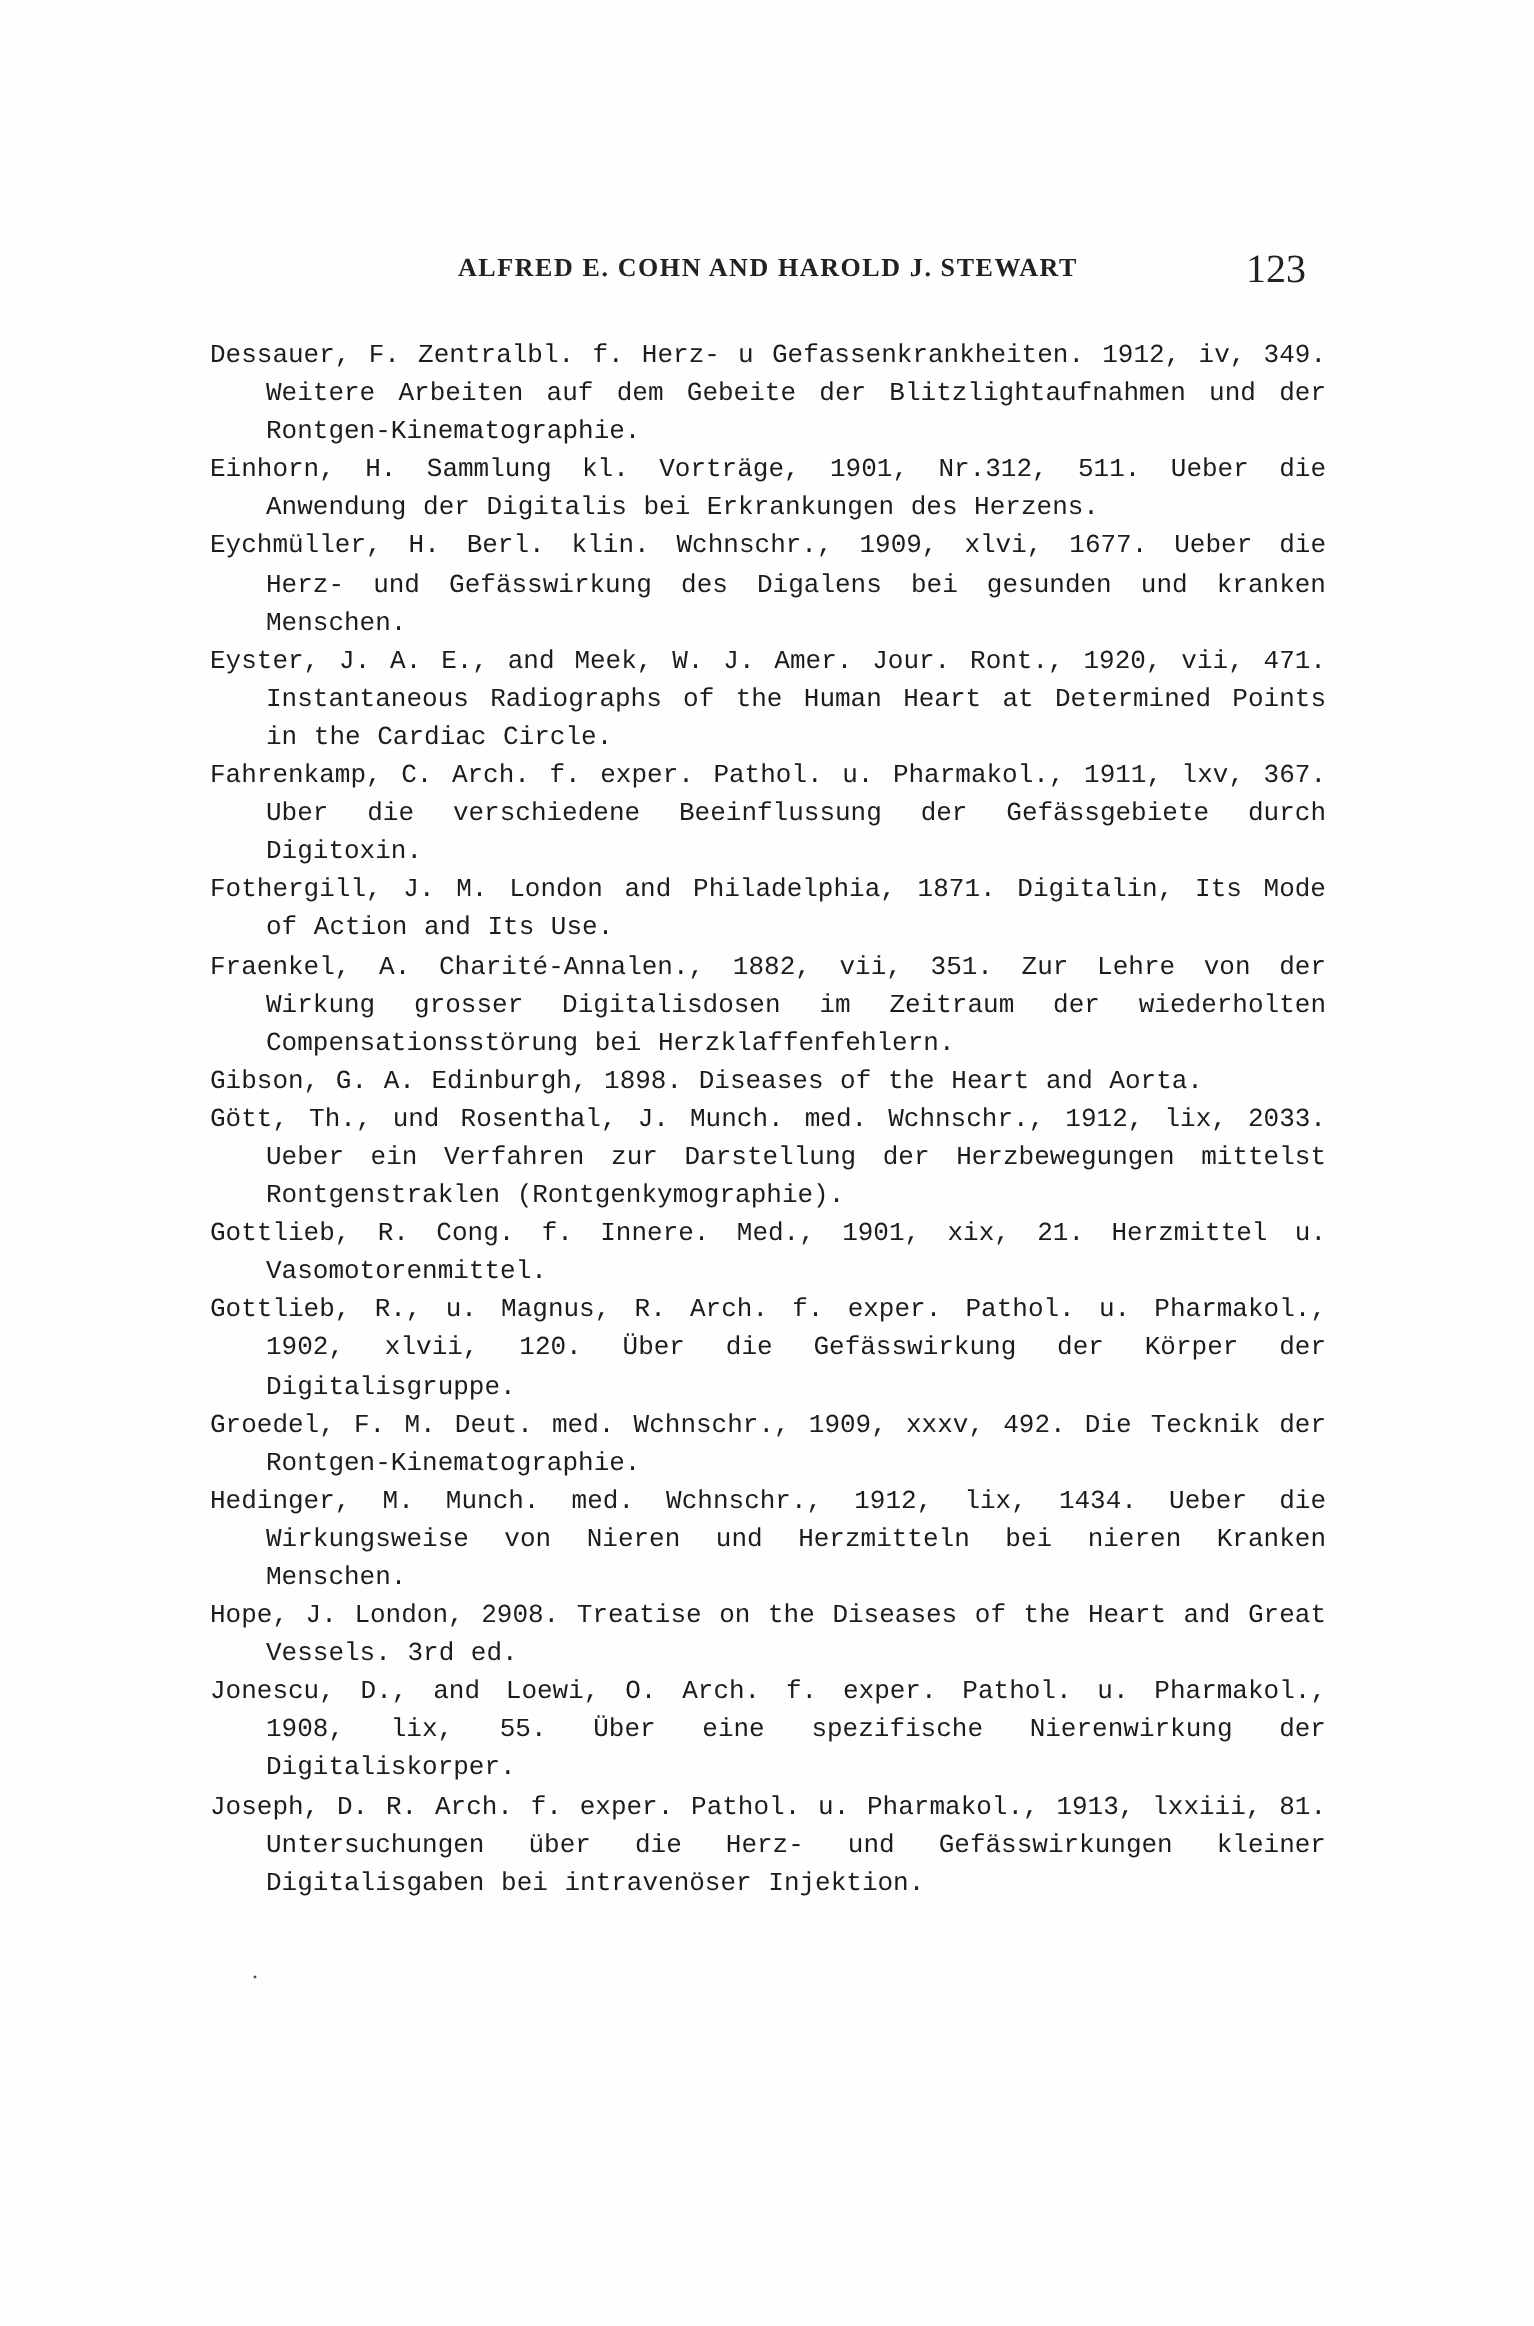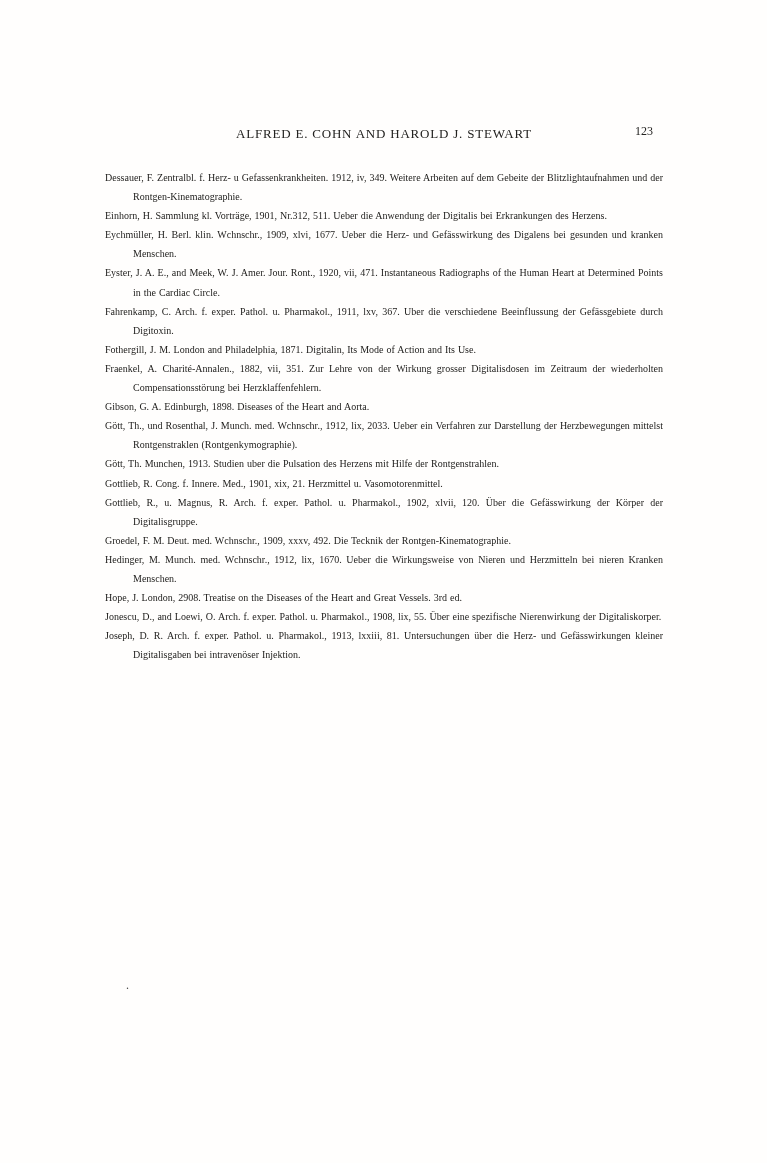--- a/index.html
+++ b/index.html
@@ -21,38 +21,39 @@
     left: 105px;
     top: 126px;
     width: 558px;
     height: 20px;
   }
   .running-title {
     display: block;
     text-align: center;
     font-size: 13px;
     letter-spacing: 0.8px;
-    font-weight: normal;
+    font-weight: bold;
     color: #232220;
   }
   .page-number {
     position: absolute;
     right: 10px;
     top: -2px;
-    font-size: 12px;
+    font-size: 20px;
     color: #232220;
   }
   .references {
     position: absolute;
     left: 105px;
     top: 168px;
     width: 558px;
-    font-size: 10px;
+    font-size: 13px;
     line-height: 19.1px;
     text-align: justify;
+    font-family: Liberation Mono, monospace;
   }
   .ref {
     margin: 0;
     padding-left: 28px;
     text-indent: -28px;
     word-spacing: 0.5px;
   }
   .artifact-dot {
     position: absolute;
     left: 126px;
@@ -74,25 +75,24 @@
   <main class="references">
     <p class="ref">Dessauer, F.  Zentralbl. f. Herz- u Gefassenkrankheiten.  1912, iv, 349.  Weitere Arbeiten auf dem Gebeite der Blitzlightaufnahmen und der Rontgen-Kinematographie.</p>
     <p class="ref">Einhorn, H.  Sammlung kl. Vorträge, 1901, Nr.312, 511.  Ueber die Anwendung der Digitalis bei Erkrankungen des Herzens.</p>
     <p class="ref">Eychmüller, H.  Berl. klin. Wchnschr., 1909, xlvi, 1677.  Ueber die Herz- und Gefässwirkung des Digalens bei gesunden und kranken Menschen.</p>
     <p class="ref">Eyster, J. A. E., and Meek, W. J.  Amer. Jour. Ront., 1920, vii, 471.  Instantaneous Radiographs of the Human Heart at Determined Points in the Cardiac Circle.</p>
     <p class="ref">Fahrenkamp, C.  Arch. f. exper. Pathol. u. Pharmakol., 1911, lxv, 367.  Uber die verschiedene Beeinflussung der Gefässgebiete durch Digitoxin.</p>
     <p class="ref">Fothergill, J. M.  London and Philadelphia, 1871.  Digitalin, Its Mode of Action and Its Use.</p>
     <p class="ref">Fraenkel, A.  Charité-Annalen., 1882, vii, 351.  Zur Lehre von der Wirkung grosser Digitalisdosen im Zeitraum der wiederholten Compensationsstörung bei Herzklaffenfehlern.</p>
     <p class="ref">Gibson, G. A.  Edinburgh, 1898.  Diseases of the Heart and Aorta.</p>
     <p class="ref">Gött, Th., und Rosenthal, J.  Munch. med. Wchnschr., 1912, lix, 2033.  Ueber ein Verfahren zur Darstellung der Herzbewegungen mittelst Rontgenstraklen (Rontgenkymographie).</p>
-    <p class="ref">Gött, Th.  Munchen, 1913.  Studien uber die Pulsation des Herzens mit Hilfe der Rontgenstrahlen.</p>
     <p class="ref">Gottlieb, R.  Cong. f. Innere. Med., 1901, xix, 21.  Herzmittel u. Vasomotorenmittel.</p>
     <p class="ref">Gottlieb, R., u. Magnus, R.  Arch. f. exper. Pathol. u. Pharmakol., 1902, xlvii, 120.  Über die Gefässwirkung der Körper der Digitalisgruppe.</p>
     <p class="ref">Groedel, F. M.  Deut. med. Wchnschr., 1909, xxxv, 492.  Die Tecknik der Rontgen-Kinematographie.</p>
-    <p class="ref">Hedinger, M.  Munch. med. Wchnschr., 1912, lix, 1670.  Ueber die Wirkungsweise von Nieren und Herzmitteln bei nieren Kranken Menschen.</p>
+    <p class="ref">Hedinger, M.  Munch. med. Wchnschr., 1912, lix, 1434.  Ueber die Wirkungsweise von Nieren und Herzmitteln bei nieren Kranken Menschen.</p>
     <p class="ref">Hope, J.  London, 2908.  Treatise on the Diseases of the Heart and Great Vessels.  3rd ed.</p>
     <p class="ref">Jonescu, D., and Loewi, O.  Arch. f. exper. Pathol. u. Pharmakol., 1908, lix, 55.  Über eine spezifische Nierenwirkung der Digitaliskorper.</p>
     <p class="ref">Joseph, D. R.  Arch. f. exper. Pathol. u. Pharmakol., 1913, lxxiii, 81.  Untersuchungen über die Herz- und Gefässwirkungen kleiner Digitalisgaben bei intravenöser Injektion.</p>
   </main>
 
   <span class="artifact-dot">.</span>
 
 </div>
 
 </body></html>

